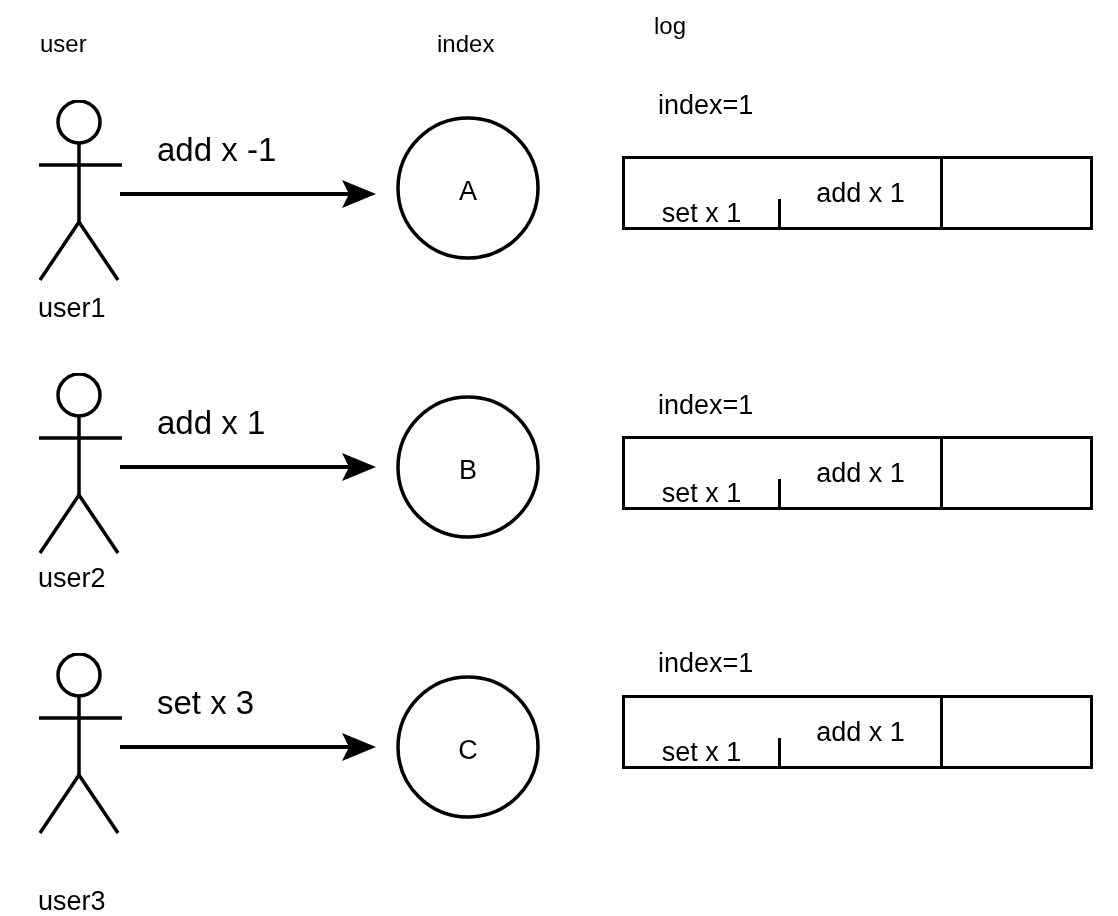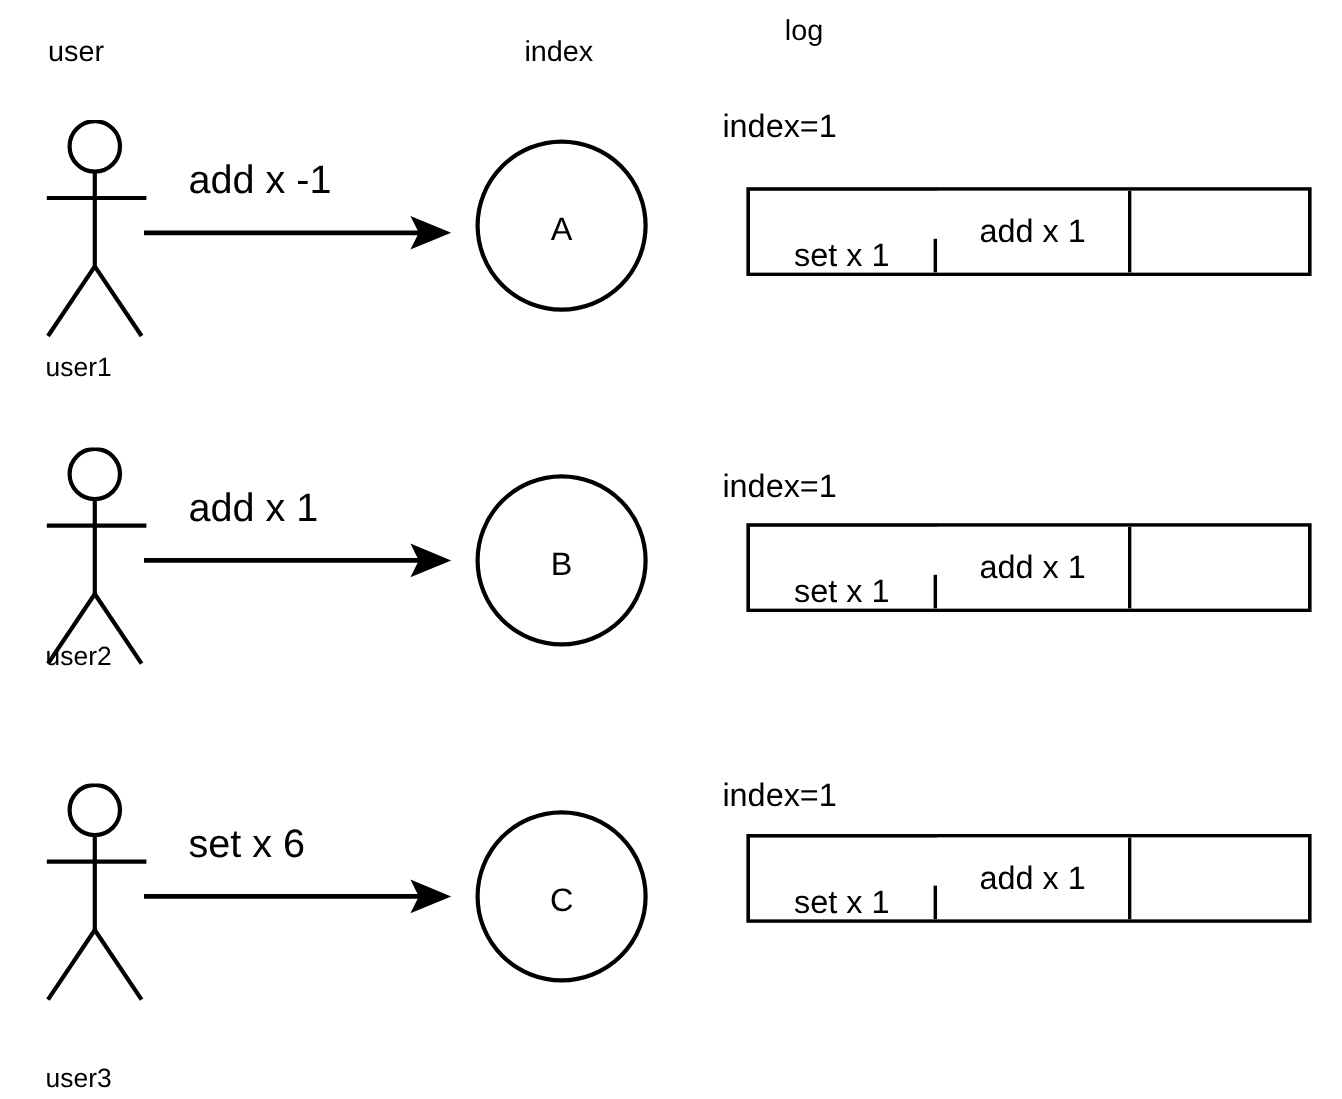--- a/index.html
+++ b/index.html
@@ -32,21 +32,21 @@
 
   .actor-svg {
     position: absolute;
     left: 18px;
     width: 130px;
     height: 185px;
   }
   .actor-label {
     position: absolute;
     left: 38px;
-    font-size: 22px;
+    font-size: 27px;
     line-height: 1;
     white-space: nowrap;
   }
 
   .node-svg {
     position: absolute;
     left: 394px;
     width: 148px;
     height: 148px;
   }
@@ -69,21 +69,21 @@
   .arrow-label {
     position: absolute;
     left: 157px;
     font-size: 33px;
     line-height: 1;
     white-space: nowrap;
   }
 
   .index-label {
     position: absolute;
-    left: 602px;
+    left: 658px;
     font-size: 27px;
     line-height: 1;
     white-space: nowrap;
   }
 
   .log-table {
     position: absolute;
     left: 622px;
     width: 471px;
     height: 74px;
@@ -142,21 +142,21 @@
     <div class="log-cell c2"></div>
   </div>
 
   <svg class="actor-svg" style="top:373px" viewBox="0 0 130 185">
     <circle cx="61" cy="22" r="21" fill="none" stroke="#000" stroke-width="3.5"></circle>
     <line x1="61" y1="43" x2="61" y2="122" stroke="#000" stroke-width="3.5"></line>
     <line x1="21" y1="65" x2="104" y2="65" stroke="#000" stroke-width="3.5"></line>
     <line x1="61" y1="122" x2="22" y2="180" stroke="#000" stroke-width="3.5"></line>
     <line x1="61" y1="122" x2="100" y2="180" stroke="#000" stroke-width="3.5"></line>
   </svg>
-  <div class="actor-label" style="top:536px">user2</div>
+  <div class="actor-label" style="top:565px">user2</div>
 
   <div class="arrow-label" style="top:406px">add x 1</div>
   <svg class="arrow-svg" style="top:450px" viewBox="0 0 264 34">
     <line x1="2" y1="17" x2="232" y2="17" stroke="#000" stroke-width="4"></line>
     <polygon points="224,3 258,17 224,31 231,17" fill="#000"></polygon>
   </svg>
 
   <svg class="node-svg" style="top:393px" viewBox="0 0 148 148">
     <circle cx="74" cy="74" r="70" fill="#fff" stroke="#000" stroke-width="3.5"></circle>
   </svg>
@@ -171,21 +171,21 @@
 
   <svg class="actor-svg" style="top:653px" viewBox="0 0 130 185">
     <circle cx="61" cy="22" r="21" fill="none" stroke="#000" stroke-width="3.5"></circle>
     <line x1="61" y1="43" x2="61" y2="122" stroke="#000" stroke-width="3.5"></line>
     <line x1="21" y1="65" x2="104" y2="65" stroke="#000" stroke-width="3.5"></line>
     <line x1="61" y1="122" x2="22" y2="180" stroke="#000" stroke-width="3.5"></line>
     <line x1="61" y1="122" x2="100" y2="180" stroke="#000" stroke-width="3.5"></line>
   </svg>
   <div class="actor-label" style="top:888px">user3</div>
 
-  <div class="arrow-label" style="top:686px">set x 6</div>
+  <div class="arrow-label" style="top:686px">set x 3</div>
   <svg class="arrow-svg" style="top:730px" viewBox="0 0 264 34">
     <line x1="2" y1="17" x2="232" y2="17" stroke="#000" stroke-width="4"></line>
     <polygon points="224,3 258,17 224,31 231,17" fill="#000"></polygon>
   </svg>
 
   <svg class="node-svg" style="top:673px" viewBox="0 0 148 148">
     <circle cx="74" cy="74" r="70" fill="#fff" stroke="#000" stroke-width="3.5"></circle>
   </svg>
   <div class="node-letter" style="top:737px">C</div>
 

